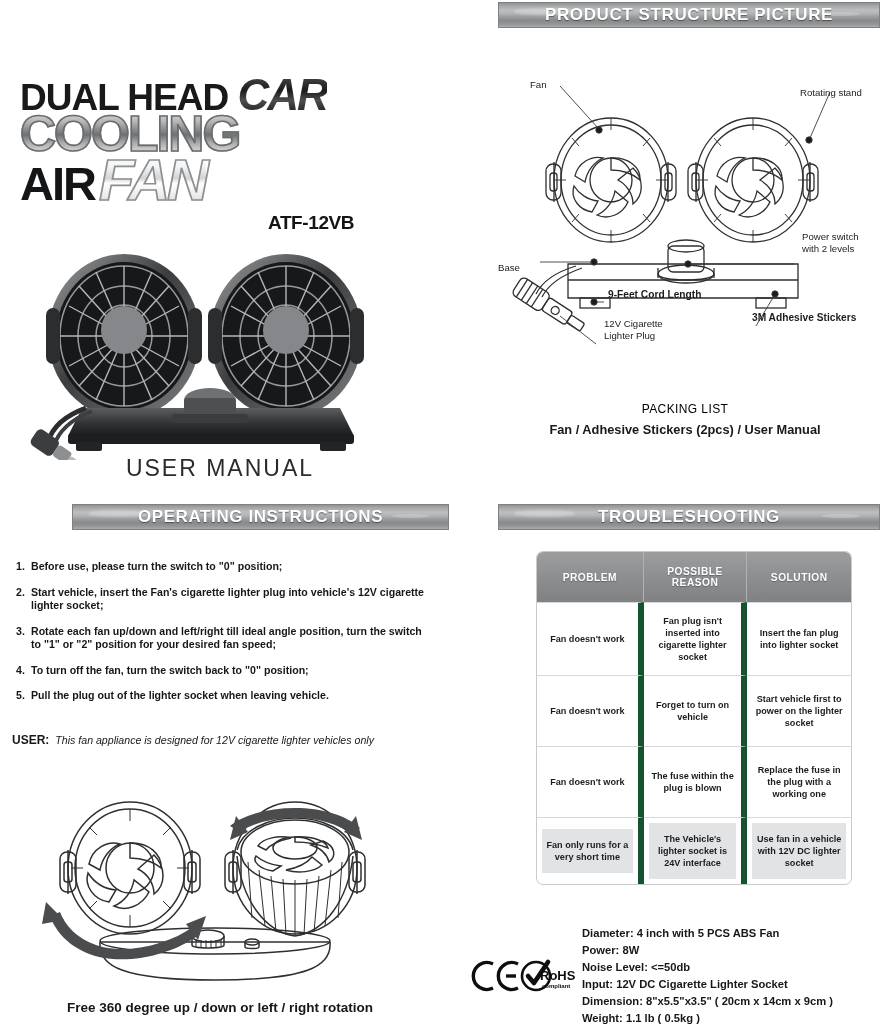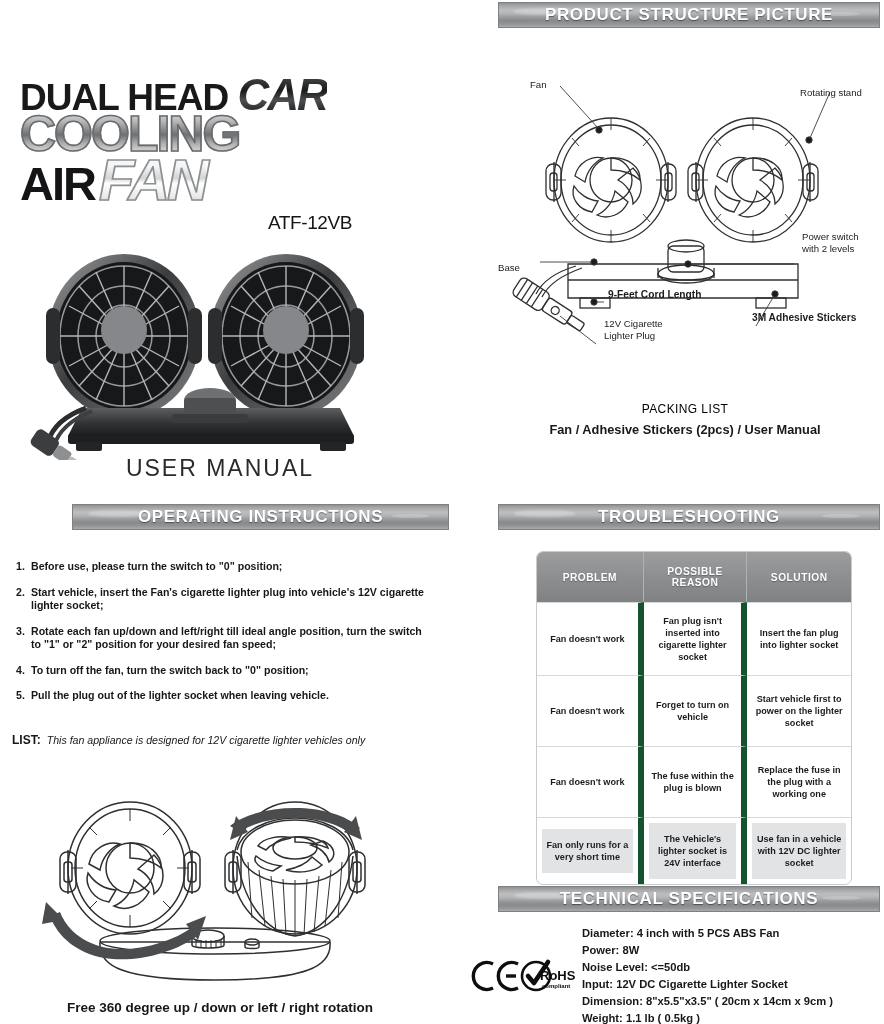--- a/index.html
+++ b/index.html
@@ -84,21 +84,21 @@
     background: linear-gradient(180deg,
       #ffffff 0%, #f4f5f6 30%, #d2d4d6 48%,
       #ffffff 56%, #e9eaeb 76%, #b9bbbd 100%);
     -webkit-background-clip: text; background-clip: text;
     -webkit-text-fill-color: transparent;
     -webkit-text-stroke: 1.7px #8d8f91;
     margin-left: 4px;
   }
   .logo-model {
     position: absolute; left: 268px; top: 212px;
-    font-size: 19px; font-weight: normal; color: #141516; letter-spacing: -0.4px;
+    font-size: 19px; font-weight: bold; color: #141516; letter-spacing: -0.4px;
   }
 
   .usermanual {
     position: absolute; left: 0; top: 455px; width: 440px;
     text-align: center; font-size: 23px; letter-spacing: 2px;
     color: #2a2b2c;
   }
 
   
   .ops { position: absolute; left: 16px; top: 560px; width: 410px; }
@@ -301,21 +301,21 @@
       <span class="num">4.</span>
       <span class="txt">To turn off the fan, turn the switch back to "0" position;</span>
     </li>
     <li>
       <span class="num">5.</span>
       <span class="txt">Pull the plug out of the lighter socket when leaving vehicle.</span>
     </li>
   </ul>
 
   <div class="note">
-    <b>LIST:</b><i>This fan appliance is designed for 12V cigarette lighter vehicles only</i>
+    <b>USER:</b><i>This fan appliance is designed for 12V cigarette lighter vehicles only</i>
   </div>
 
   <svg style="position:absolute;left:30px;top:790px;" width="370" height="200" viewBox="0 0 370 200">
     <g fill="none" stroke="#2e2f31" stroke-width="1.5">
 
       <ellipse cx="100" cy="78" rx="62" ry="66"></ellipse>
       <ellipse cx="100" cy="78" rx="55" ry="59"></ellipse>
       <ellipse cx="100" cy="78" rx="24" ry="25"></ellipse>
 
       <path d="M100 53 C118 52 132 64 131 78 C124 72 112 68 100 68 Z"></path>
@@ -545,23 +545,20 @@
         <td>
           <div class="box">The Vehicle's lighter socket is 24V interface</div>
         </td>
         <td>
           <div class="box">Use fan in a vehicle with 12V DC lighter socket</div>
         </td>
       </tr>
     </tbody>
   </table>
 
-  <div class="banner" style="left:498px; top:886px; width:382px;">
-    <span>TECHNICAL SPECIFICATIONS</span>
-  </div>
 
   <div class="specs">
     <div>Diameter: 4 inch with 5 PCS ABS Fan</div>
     <div>Power: 8W</div>
     <div>Noise Level: &lt;=50db</div>
     <div>Input: 12V DC Cigarette Lighter Socket</div>
     <div>Dimension: 8"x5.5"x3.5" ( 20cm x 14cm x 9cm )</div>
     <div>Weight: 1.1 lb ( 0.5kg )</div>
   </div>
 

